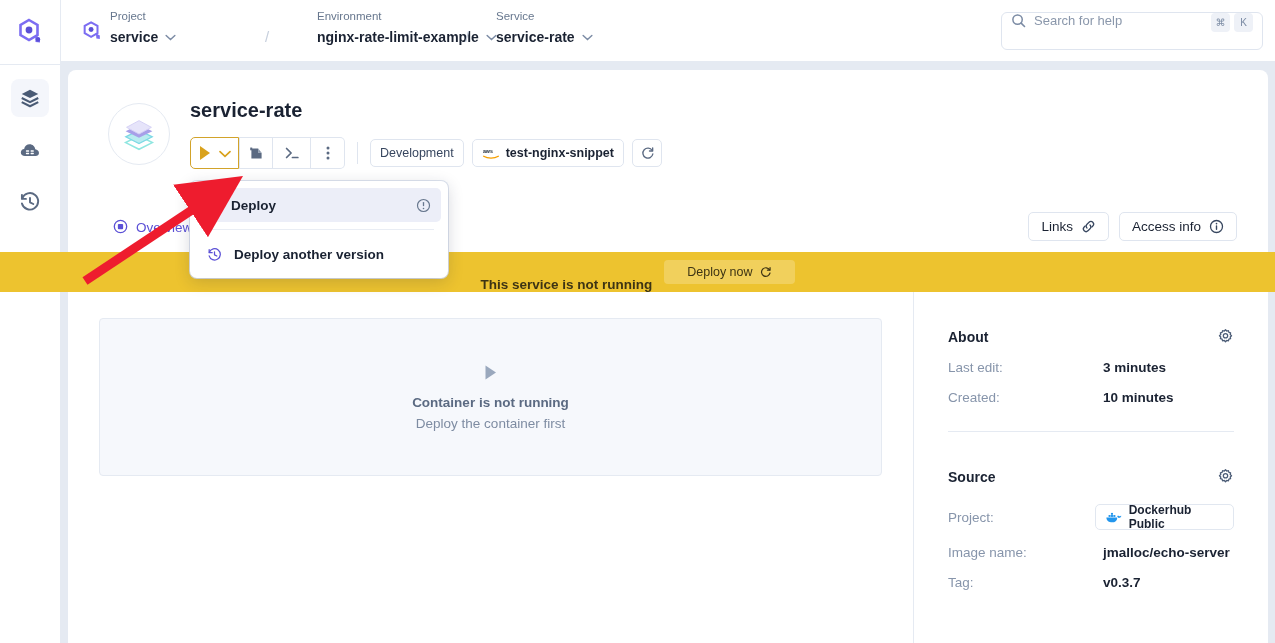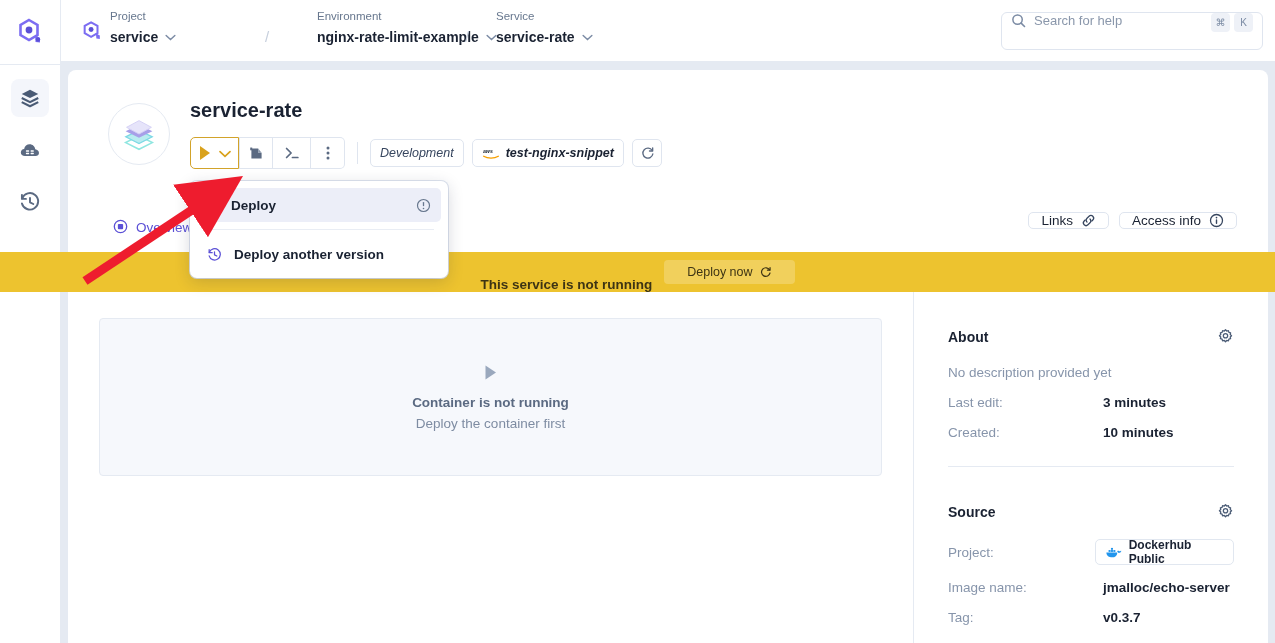--- a/index.html
+++ b/index.html
@@ -81,41 +81,41 @@
   .bg-play {
     border: 1px solid #d2a32a; border-radius: 5px 0 0 5px; background: #fff;
     display: flex; align-items: center; height: 32px; padding: 0 7px 0 9px; gap: 9px;
     cursor: pointer; position: relative; z-index: 3;
   }
   .tri { width: 0; height: 0; border-left: 10px solid #d9a21d; border-top: 7px solid transparent; border-bottom: 7px solid transparent; }
   .tbar-div { width: 1px; height: 22px; background: #dfe5ef; margin: 0 12px; }
   .chip {
     height: 28px; border: 1px solid #dfe5ef; border-radius: 5px; background: #fff;
     display: flex; align-items: center; gap: 6px; padding: 0 9px;
-    font-size: 12.5px; color: #37465f; cursor: pointer; font-style: italic;
+    font-size: 12.5px; color: #37465f; cursor: pointer;
   }
   .chip.bold { font-weight: bold; color: #1a2232; }
   .chip-icon-btn { width: 30px; height: 28px; padding: 0; justify-content: center; }
 
   
   .tabs {
     position: absolute; left: 0; top: 128px; width: 1200px; height: 62px;
     border-bottom: 1px solid #e5eaf2;
     display: flex; align-items: flex-start; padding: 0 31px;
   }
   .tab {
     display: flex; align-items: center; gap: 8px; height: 61px;
     padding: 0 14px; font-size: 13.5px; color: #67778e; cursor: pointer;
     border-bottom: 2px solid transparent; margin-top: 0;
     padding-top: 22px; align-items: flex-start;
   }
   .tab.active { color: #5b50d6; border-bottom-color: #5b50d6; font-weight: normal; }
   .tabs-right { margin-left: auto; display: flex; gap: 10px; padding-top: 14px; }
   .obtn {
-    height: 17px; border: 1px solid #dfe5ef; border-radius: 5px; background: #fff;
+    height: 29px; border: 1px solid #dfe5ef; border-radius: 5px; background: #fff;
     display: flex; align-items: center; gap: 8px; padding: 0 12px;
     font-size: 13.5px; color: #1a2232; cursor: pointer;
   }
 
   
   .banner {
     position: absolute; left: 0; top: 182px; width: 1275px; height: 40px;
     background: #edc32f; display: flex; align-items: center; justify-content: center;
     gap: 12px; z-index: 6;
   }
@@ -416,21 +416,20 @@
         <div class="side-sec">
           <div class="side-head">
             <span class="side-title">About</span>
             <span style="display:flex;cursor:pointer">
               <svg width="17" height="17" viewBox="0 0 18 18">
                   <path d="M9 1.8 L10.3 3.2 L12.1 2.8 L12.6 4.6 L14.4 5.1 L14 6.9 L15.4 8.2 L14 9.5 L14.4 11.3 L12.6 11.8 L12.1 13.6 L10.3 13.2 L9 14.6 L7.7 13.2 L5.9 13.6 L5.4 11.8 L3.6 11.3 L4 9.5 L2.6 8.2 L4 6.9 L3.6 5.1 L5.4 4.6 L5.9 2.8 L7.7 3.2 Z" fill="none" stroke="#4a5b75" stroke-width="1.35" stroke-linejoin="round"></path>
                   <circle cx="9" cy="8.2" r="2.3" fill="none" stroke="#4a5b75" stroke-width="1.35"></circle>
                 </svg>
             </span>
           </div>
-          <div class="side-desc">No description provided yet</div>
           <div class="kv">
             <span class="kv-k">Last edit:</span>
             <span class="kv-v">3 minutes</span>
           </div>
           <div class="kv">
             <span class="kv-k">Created:</span>
             <span class="kv-v">10 minutes</span>
           </div>
         </div>
 

